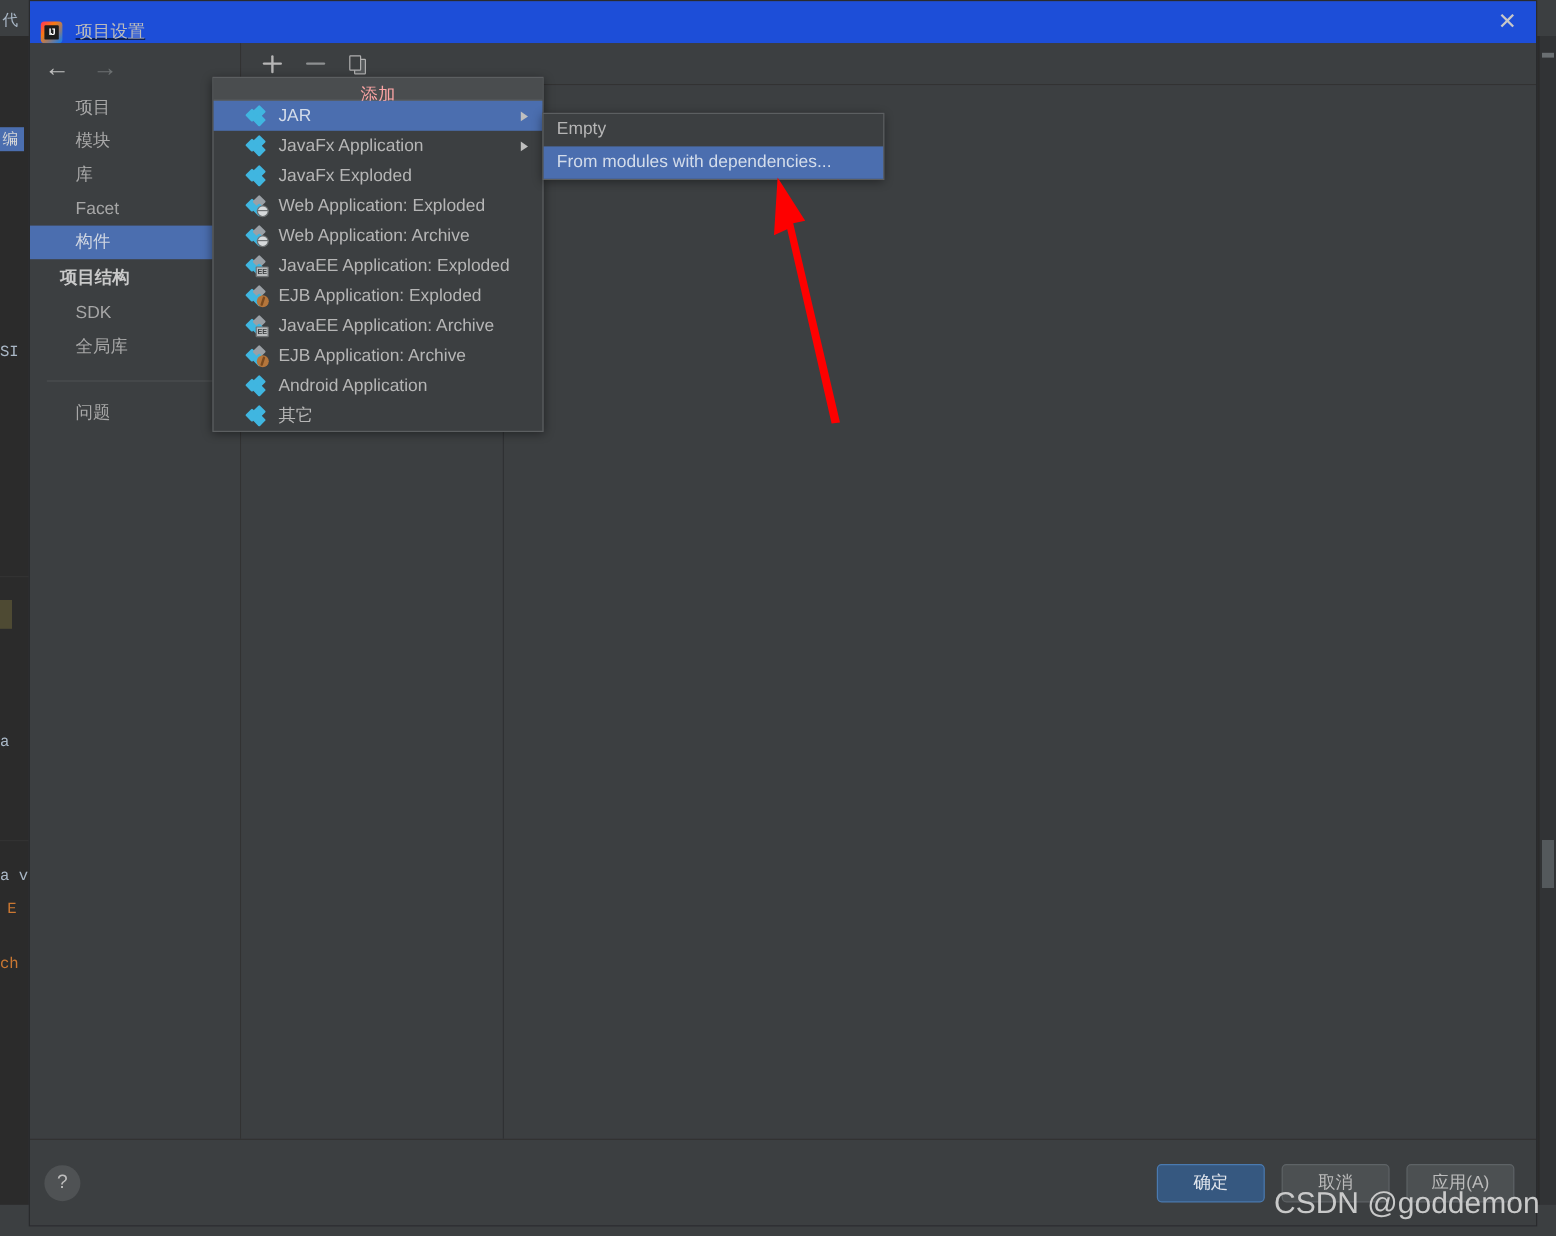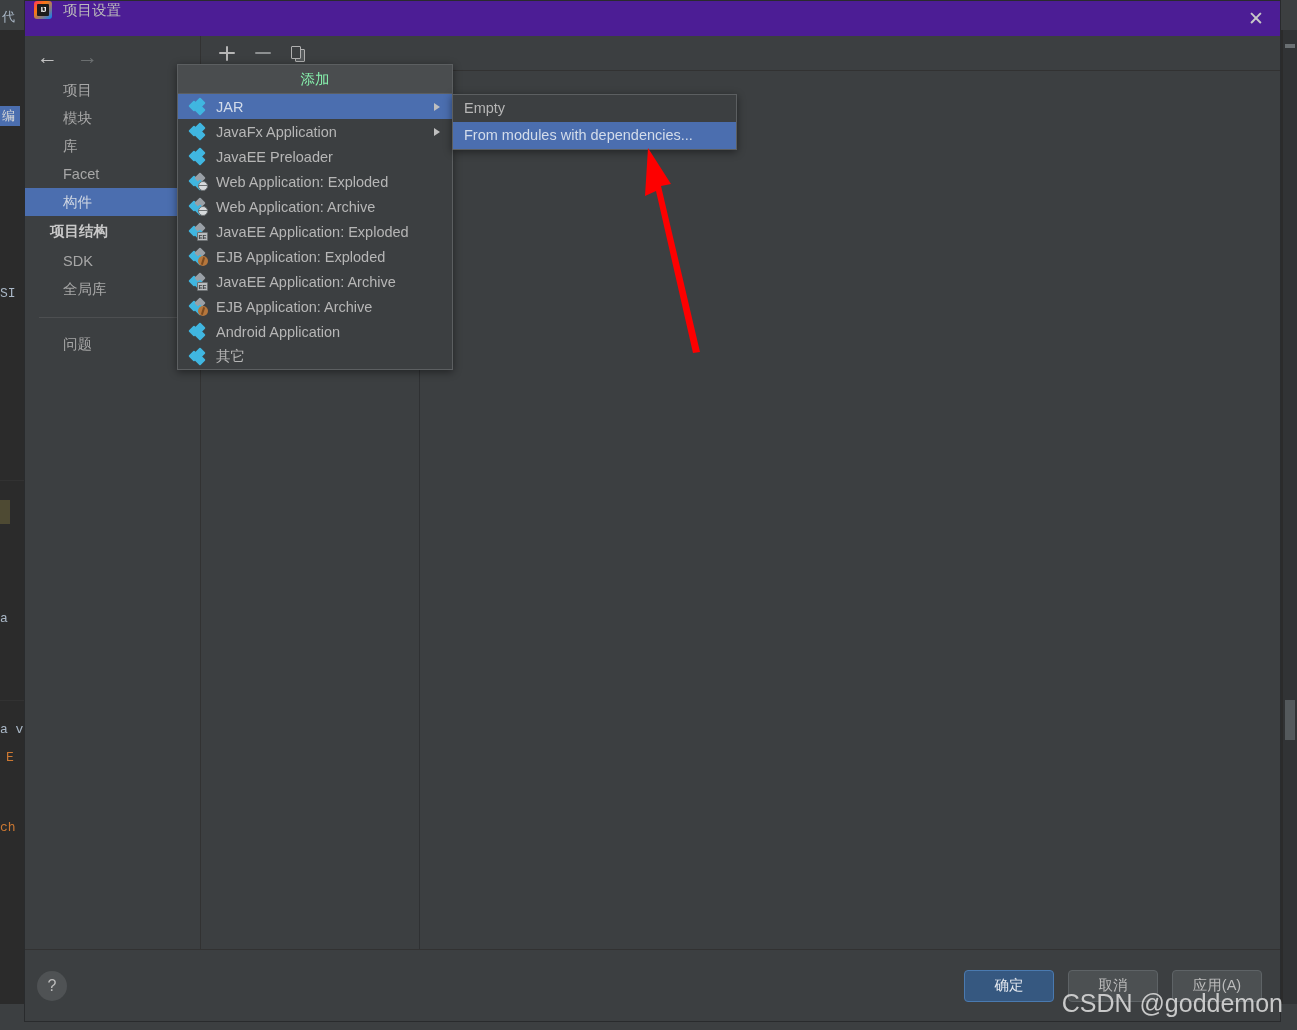--- a/index.html
+++ b/index.html
@@ -29,22 +29,22 @@
 
   
   .dialog {
     position: absolute; left: 24px; top: 0px;
     width: 1257px; height: 1022px;
     background: #3c3f41;
     border: 1px solid #292b2d;
     display: flex; flex-direction: column;
   }
   .titlebar {
-    height: 35px; background: #4c1d95;
-    display: flex; align-items: flex-start; position: relative; flex: 0 0 35px;
+    height: 35px; background: #1d4ed8;
+    display: flex; align-items: flex-end; position: relative; flex: 0 0 35px; text-decoration: underline;
   }
   .ij-logo {
     width: 18px; height: 18px; margin-left: 9px; margin-right: 11px;
     border-radius: 3px; position: relative; overflow: hidden;
     background: linear-gradient(135deg,#fe315d 0%,#f97a12 35%,#087cfa 100%);
   }
   .ij-logo::after {
     content: ""; position: absolute; left: 3px; top: 3px; width: 12px; height: 12px;
     background: #1c1c1c; border-radius: 1px;
   }
@@ -117,25 +117,25 @@
   }
   .btn.primary { background: #365880; border-color: #4a7ab0; color: #e4e8ee; }
 
   
   .menu {
     position: absolute; left: 177px; top: 64px; width: 276px;
     background: #3c3f41; border: 1px solid #5c5f61; z-index: 40;
     box-shadow: 0 2px 8px rgba(0,0,0,.45);
   }
   .menu-title {
-    height: 29px; line-height: 29px; text-align: center; color: #86efac;
+    height: 19px; line-height: 29px; text-align: center; color: #fca5a5;
     font-size: 14.5px; background: #4a4d4f; border-bottom: 1px solid #5c5f61;
   }
   .mi {
-    height: 25px; display: flex; align-items: center; padding-left: 12px;
+    height: 25px; display: flex; align-items: center; padding-left: 28px;
     color: #b6b6b6; font-size: 14.5px; cursor: pointer; position: relative;
   }
   .mi.sel { background: #4b6eaf; color: #d3dcea; }
   .mi .label { margin-left: 9px; }
   .mi .arrow {
     position: absolute; right: 12px; width: 0; height: 0;
     border-left: 6px solid #bfbfbf; border-top: 4.5px solid transparent;
     border-bottom: 4.5px solid transparent;
   }
 
@@ -199,21 +199,21 @@
   <div class="bg-ide">
     <div class="bg-editor"></div>
     <div class="bg-topstrip"></div>
 
     <div class="bg-frag" style="left:2px; top:8px;">代</div>
     <div class="bg-sel" style="left:0px; top:106px; width:20px;">编</div>
     <div class="bg-frag" style="left:0px; top:286px;">SI</div>
     <div class="bg-frag" style="left:0px; top:611px;">a</div>
     <div class="bg-frag" style="left:0px; top:722px;">a v</div>
     <div class="bg-frag bg-kw" style="left:6px; top:750px;">E</div>
-    <div class="bg-frag bg-kw" style="left:0px; top:820px;">ch</div>
+    <div class="bg-frag bg-kw" style="left:0px; top:796px;">ch</div>
 
     <div class="bg-line" style="left:0; top:480px; width:24px;"></div>
     <div class="bg-line" style="left:0; top:700px; width:24px;"></div>
     <div class="bg-gutterbox" style="left:0; top:500px; width:10px; height:24px;"></div>
 
     <div class="bg-rightcol"></div>
     <div class="bg-rightmark" style="top:44px; background:#6a6f72;"></div>
     <div class="bg-rightmark" style="top:700px; background:#54595c; height:40px;"></div>
     <div class="bg-botbar"></div>
   </div>
@@ -300,21 +300,21 @@
       <span class="label">JavaFx Application</span>
       <span class="arrow"></span>
     </div>
 
     <div class="mi">
       <span class="dico">
         <span class="dia blue d-tl"></span>
           <span class="dia blue d-tr"></span>
           <span class="dia blue d-br"></span>
       </span>
-      <span class="label">JavaEE Preloader</span>
+      <span class="label">JavaFx Exploded</span>
     </div>
 
     <div class="mi">
       <span class="dico">
         <span class="dia blue d-tl"></span>
           <span class="dia gray d-tr"></span>
           <span class="dia blue d-br"></span>
         <span class="badge-globe"></span>
       </span>
       <span class="label">Web Application: Exploded</span>

